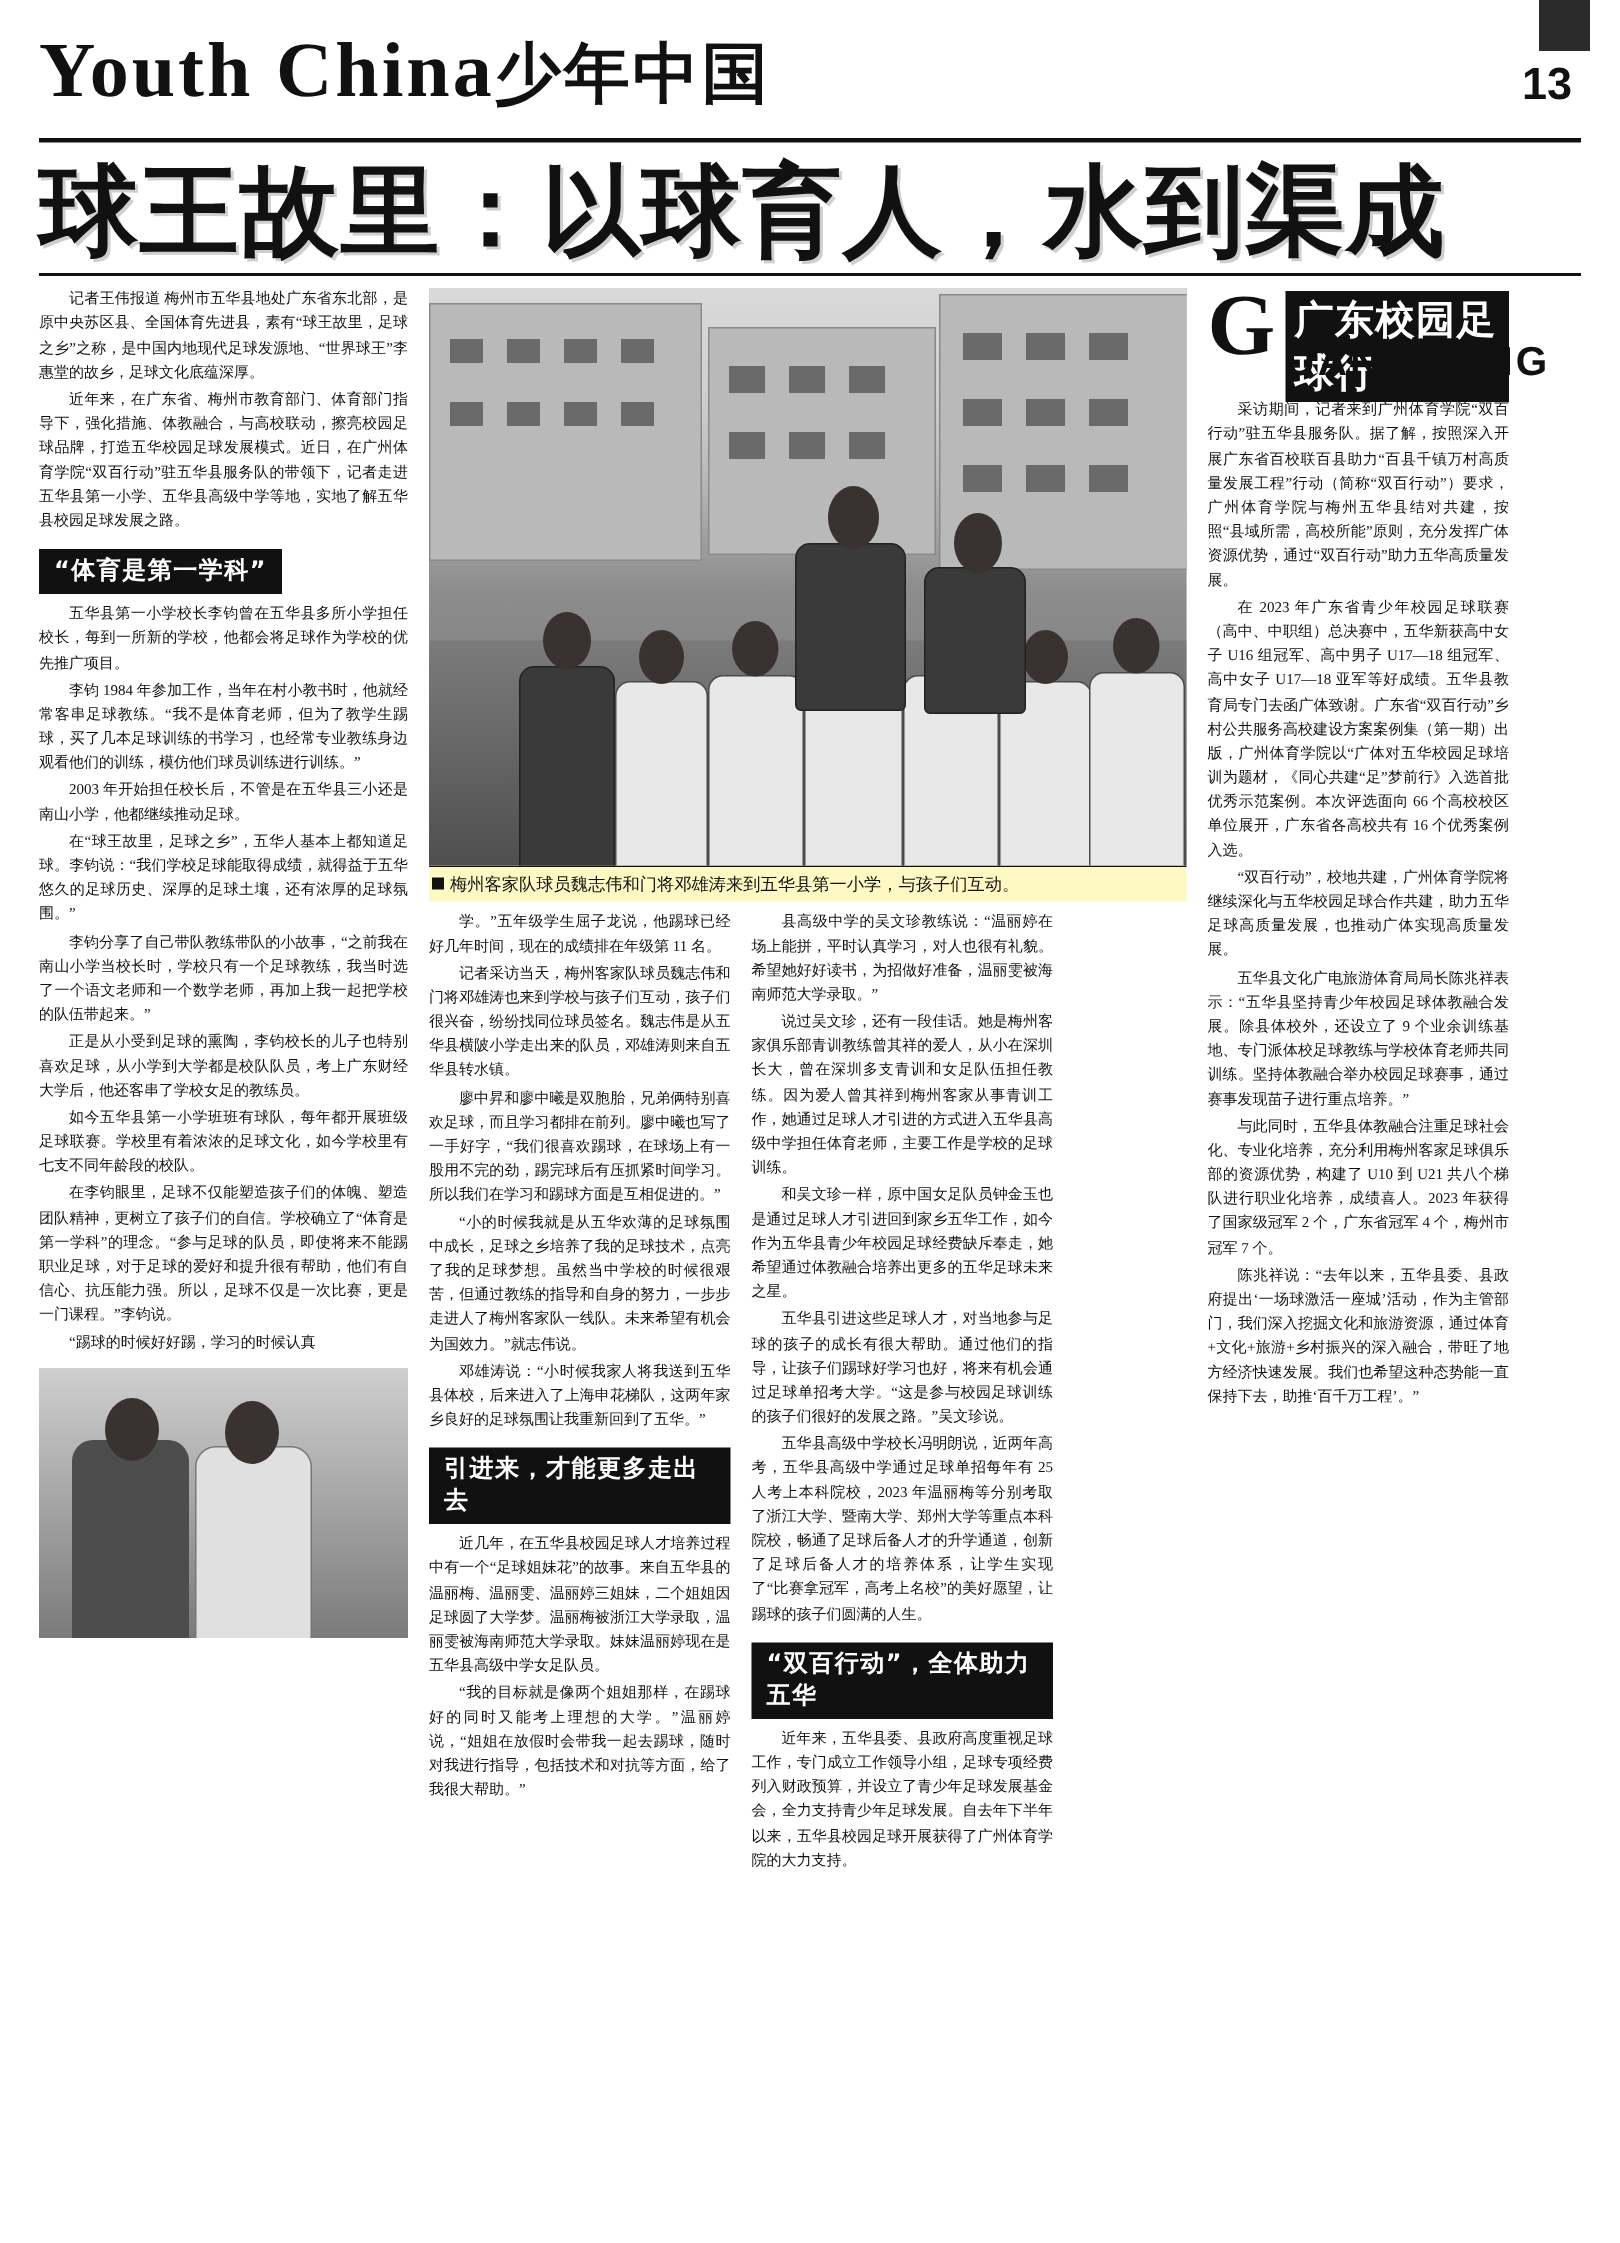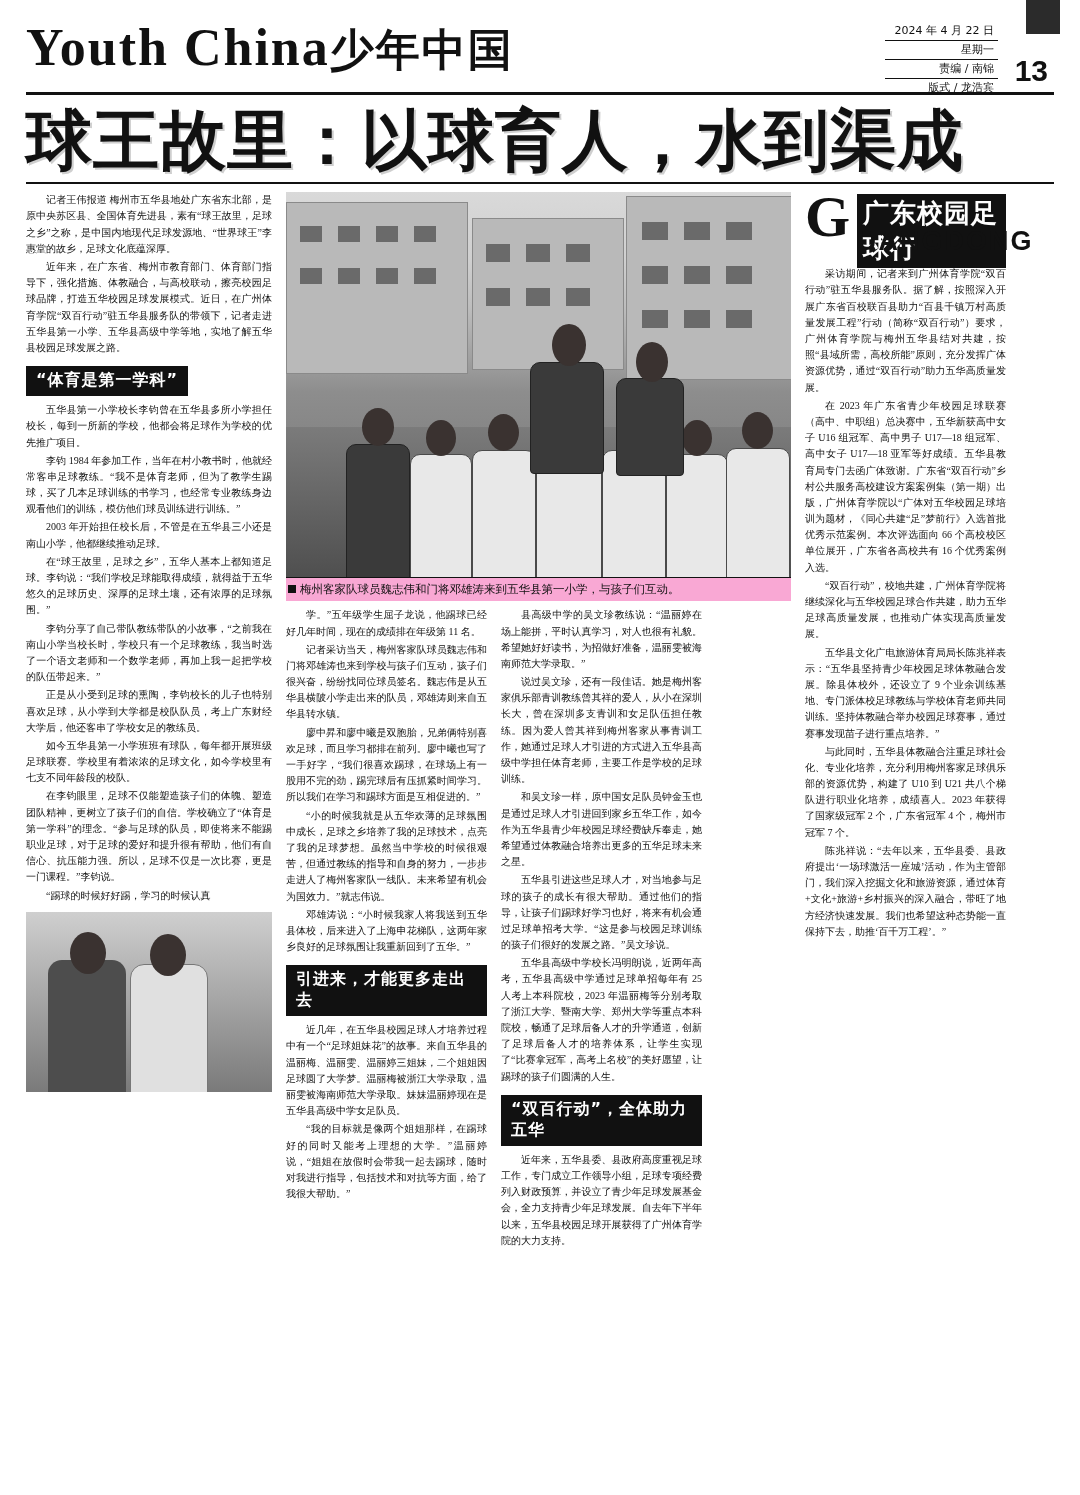--- a/index.html
+++ b/index.html
@@ -8,42 +8,42 @@
 
   
   .masthead{position:relative;height:78px;border-bottom:3px solid #111;}
   .logo{font-family:"Liberation Serif",serif;font-weight:bold;font-size:50px;letter-spacing:1px;line-height:1;position:absolute;left:0;top:8px;white-space:nowrap;}
   .logo .en{font-size:52px;letter-spacing:2px;}
   .logo .cn{font-family:"DejaVu Sans",sans-serif;font-size:44px;font-weight:bold;letter-spacing:2px;}
   .corner{position:absolute;right:-6px;top:-14px;width:34px;height:34px;background:#2b2b2b;}
   .mast-meta{position:absolute;right:56px;top:8px;text-align:right;font-family:"DejaVu Sans",sans-serif;font-size:11px;line-height:1.55;color:#111;}
   .mast-meta div{border-bottom:1px solid #111;padding:0 4px 1px 10px;}
   .mast-meta div:last-child{border-bottom:none;}
-  .pagenum{position:absolute;right:6px;top:42px;font-family:"Liberation Sans",sans-serif;font-weight:bold;font-size:30px;line-height:1;}
+  .pagenum{position:absolute;right:6px;top:28px;font-family:"Liberation Sans",sans-serif;font-weight:bold;font-size:30px;line-height:1;}
 
   
   .headline{font-family:"DejaVu Sans",sans-serif;font-weight:bold;font-size:66px;letter-spacing:1px;line-height:1.08;margin:10px 0 6px 0;white-space:nowrap;
     text-shadow:2px 2px 0 #cfcfcf;}
   .rule{border-bottom:2px solid #111;margin-bottom:8px;}
 
   
   .cols{display:flex;gap:14px;align-items:flex-start;}
   .col{width:201px;}
   .col.wide{width:246px;}
   .colText{font-size:10px;line-height:1.62;text-align:justify;text-justify:inter-ideograph;}
   .colText p{margin:0 0 2px 0;text-indent:2em;}
 
   
   .sechead{display:inline-block;background:#111;color:#fff;font-family:"DejaVu Sans",sans-serif;font-weight:bold;
     font-size:16px;padding:4px 10px 5px 10px;margin:8px 0 6px 0;letter-spacing:1px;}
 
   
   .photo-wrap{position:relative;width:505px;}
   .photo{position:relative;width:505px;height:385px;overflow:hidden;background:#9a9a9a;}
-  .caption{font-size:11.5px;font-family:"DejaVu Sans",sans-serif;background:#f9a8d4;padding:3px 2px 4px 2px;line-height:1.4;border-top:1px solid #111;}
+  .caption{font-size:11.5px;font-family:"DejaVu Sans",sans-serif;background:#fef9c3;padding:3px 2px 4px 2px;line-height:1.4;border-top:1px solid #111;}
   .caption .sq{display:inline-block;width:8px;height:8px;background:#111;margin-right:4px;}
 
   
   .sky{position:absolute;inset:0;background:linear-gradient(180deg,#d9d9d9 0%,#cfcfcf 18%,#bdbdbd 30%,#8d8d8d 52%,#6e6e6e 100%);}
   .bldg{position:absolute;background:#b9b9b9;border:1px solid #8a8a8a;}
   .win{position:absolute;background:#6a6a6a;}
   .ground{position:absolute;left:0;right:0;bottom:0;height:150px;background:linear-gradient(180deg,#7b7b7b,#4f4f4f);}
   .kid{position:absolute;border-radius:10px 10px 4px 4px;background:#e8e8e8;border:1px solid #4a4a4a;}
   .kid.dark{background:#3a3a3a;border-color:#222;}
   .head{position:absolute;border-radius:50%;background:#3a3230;}
@@ -62,26 +62,20 @@
 </style>
 </head>
 <body>
 
 <div class="page">
 
   <div class="masthead">
     <div class="corner"></div>
     <div class="logo">
       <span class="en">Youth China</span><span class="cn">少年中国</span>
-    </div>
-    <div class="mast-meta">
-      <div>2024 年 4 月 22 日</div>
-      <div>星期一</div>
-      <div>责编 / 南锦</div>
-      <div>版式 / 龙浩宾</div>
     </div>
     <div class="pagenum">13</div>
   </div>
 
   <div class="headline">球王故里：以球育人，水到渠成</div>
   <div class="rule"></div>
 
   <div class="cols">
 
     <div class="col wide">

